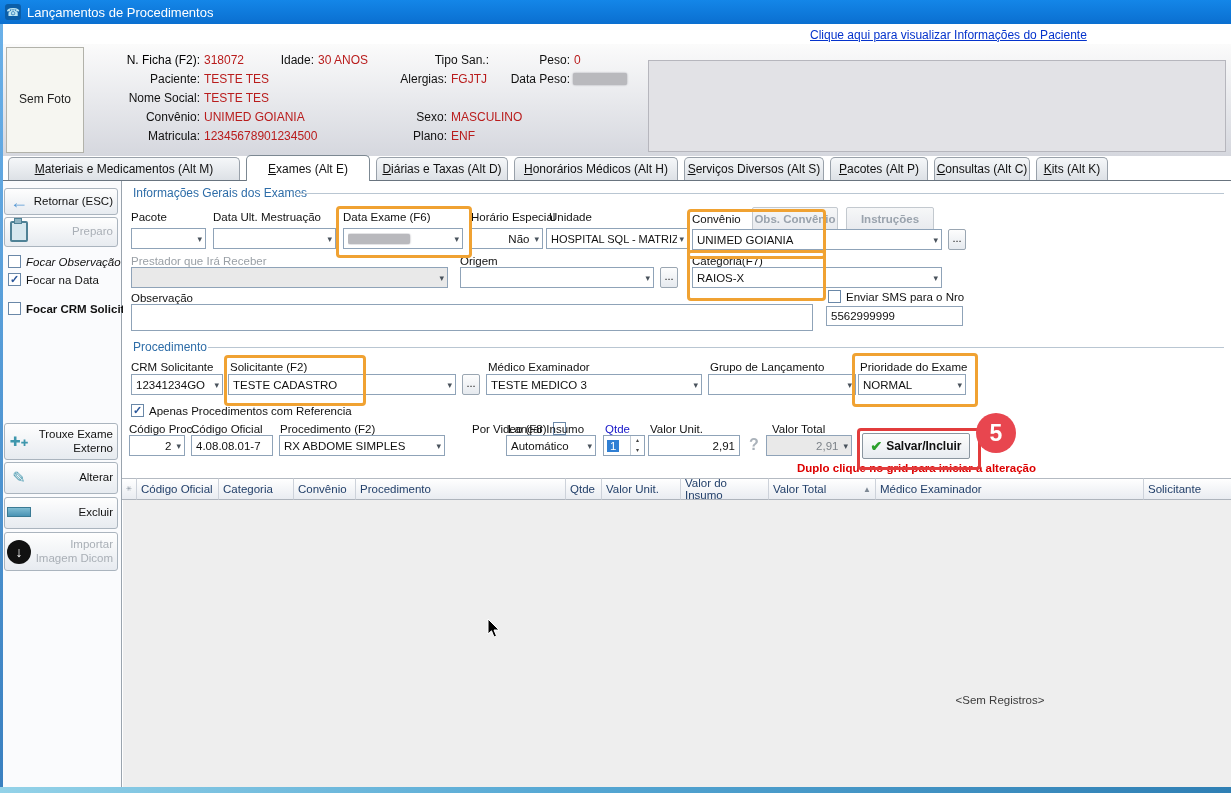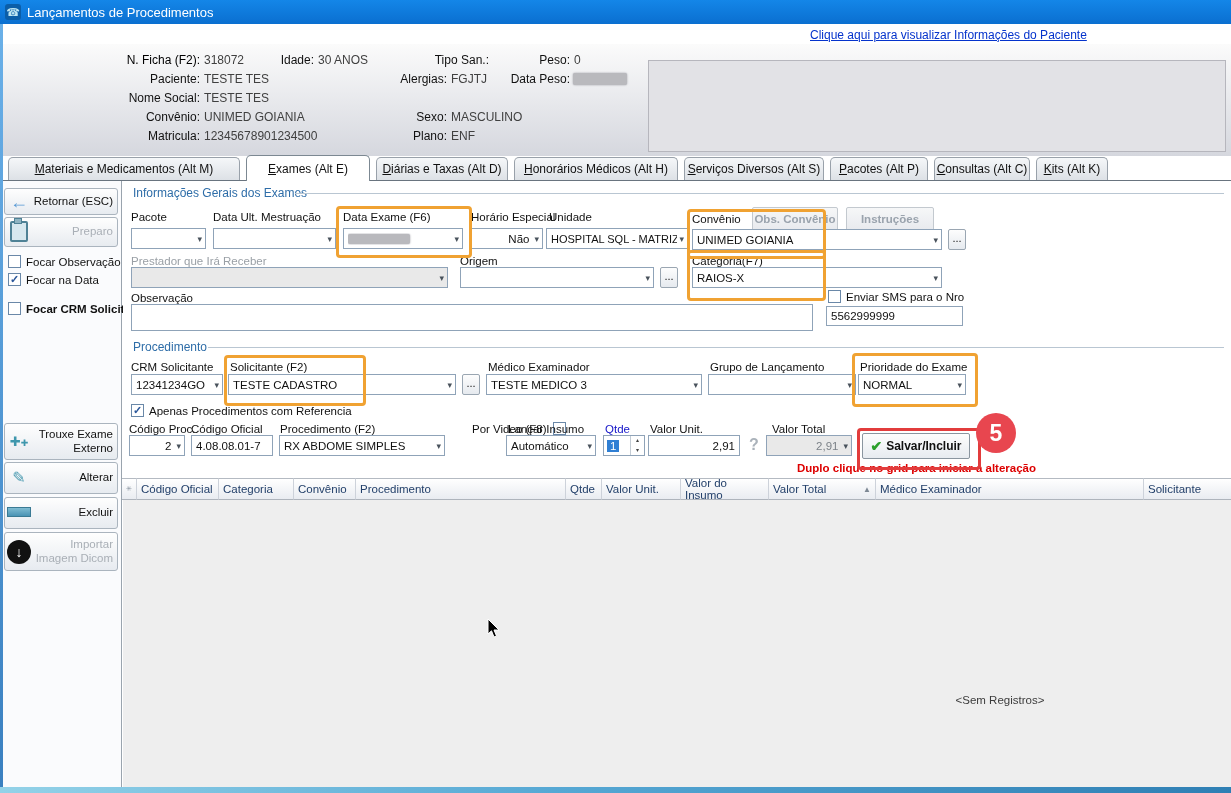--- a/index.html
+++ b/index.html
@@ -17,21 +17,21 @@
   
   .linkbar{left:0;top:24px;width:1231px;height:20px;background:#fff;}
   .plink{position:absolute;left:810px;top:28px;color:#0533cc;text-decoration:underline;font-size:12px;cursor:pointer;}
   .clipped{position:absolute;left:1220px;top:47px;color:#1e3a6e;font-size:12px;}
 
   
   .phead{left:0;top:44px;width:1231px;height:112px;background:linear-gradient(#fbfbfb,#d5d7de);}
   .photo{position:absolute;left:6px;top:47px;width:76px;height:104px;background:#f6f6f1;
          border:1px solid #b2b2aa;text-align:center;line-height:102px;color:#222;}
   .pl{position:absolute;font-size:12px;text-align:right;color:#111;}
-  .pv{position:absolute;font-size:12px;color:#404040;}
+  .pv{position:absolute;font-size:12px;color:#b91c1c;}
   .pl.red{color:#000000;}
   .redact{position:absolute;background:#b9b9bd;border-radius:2px;box-shadow:0 0 2px #9a9aa0;}
   .obspanel{position:absolute;left:648px;top:60px;width:576px;height:90px;background:#e2e2e6;border:1px solid #b6b6bd;}
 
   
   .tabline{position:absolute;left:0;top:180px;width:1231px;height:1px;background:#69747f;}
   .tab{position:absolute;top:157px;height:23px;background:linear-gradient(#f5f7f9,#dde1e6);
        border:1px solid #99a1aa;border-bottom:none;border-radius:5px 5px 0 0;
        display:flex;align-items:center;justify-content:center;font-size:12px;cursor:pointer;box-sizing:border-box;}
   .tab span{display:block;}
@@ -118,20 +118,21 @@
   <div class="abs titlebar">
     <span class="appicon">☎</span>
     <span class="t">Lançamentos de Procedimentos</span>
   </div>
 
   <div class="abs linkbar"></div>
   <a class="plink">Clique aqui para visualizar Informações do Paciente</a>
   <span class="clipped">Ob</span>
 
   <div class="abs phead"></div>
+  <div class="photo">Sem Foto</div>
 
   <span class="pl red" style="left:84px;top:53px;width:116px;">N. Ficha (F2):</span>
   <span class="pv" style="left:204px;top:53px;">318072</span>
   <span class="pl" style="left:84px;top:72px;width:116px;">Paciente:</span>
   <span class="pv" style="left:204px;top:72px;">TESTE TES</span>
   <span class="pl" style="left:84px;top:91px;width:116px;">Nome Social:</span>
   <span class="pv" style="left:204px;top:91px;">TESTE TES</span>
   <span class="pl" style="left:84px;top:110px;width:116px;">Convênio:</span>
   <span class="pv" style="left:204px;top:110px;">UNIMED GOIANIA</span>
   <span class="pl" style="left:84px;top:129px;width:116px;">Matricula:</span>
@@ -187,21 +188,21 @@
 
   <div class="sbtn" style="top:188px;height:27px;">
     <span class="ic ic-back">←</span>
     <span class="tx">Retornar (ESC)</span>
   </div>
   <div class="sbtn dis" style="top:217px;height:30px;">
     <span class="ic"><span class="ic-clip"></span></span>
     <span class="tx">Preparo</span>
   </div>
 
-  <div class="cbrow" style="top:255px;">
+  <div class="cbrow" style="top:255px;font-style:italic;">
     <span class="cb"></span>
     <span>Focar Observação</span>
   </div>
   <div class="cbrow" style="top:273px;">
     <span class="cb">
         <span class="mark">✓</span>
       </span>
     <span>Focar na Data</span>
   </div>
   <div class="cbrow" style="top:302px;font-weight:bold;">

